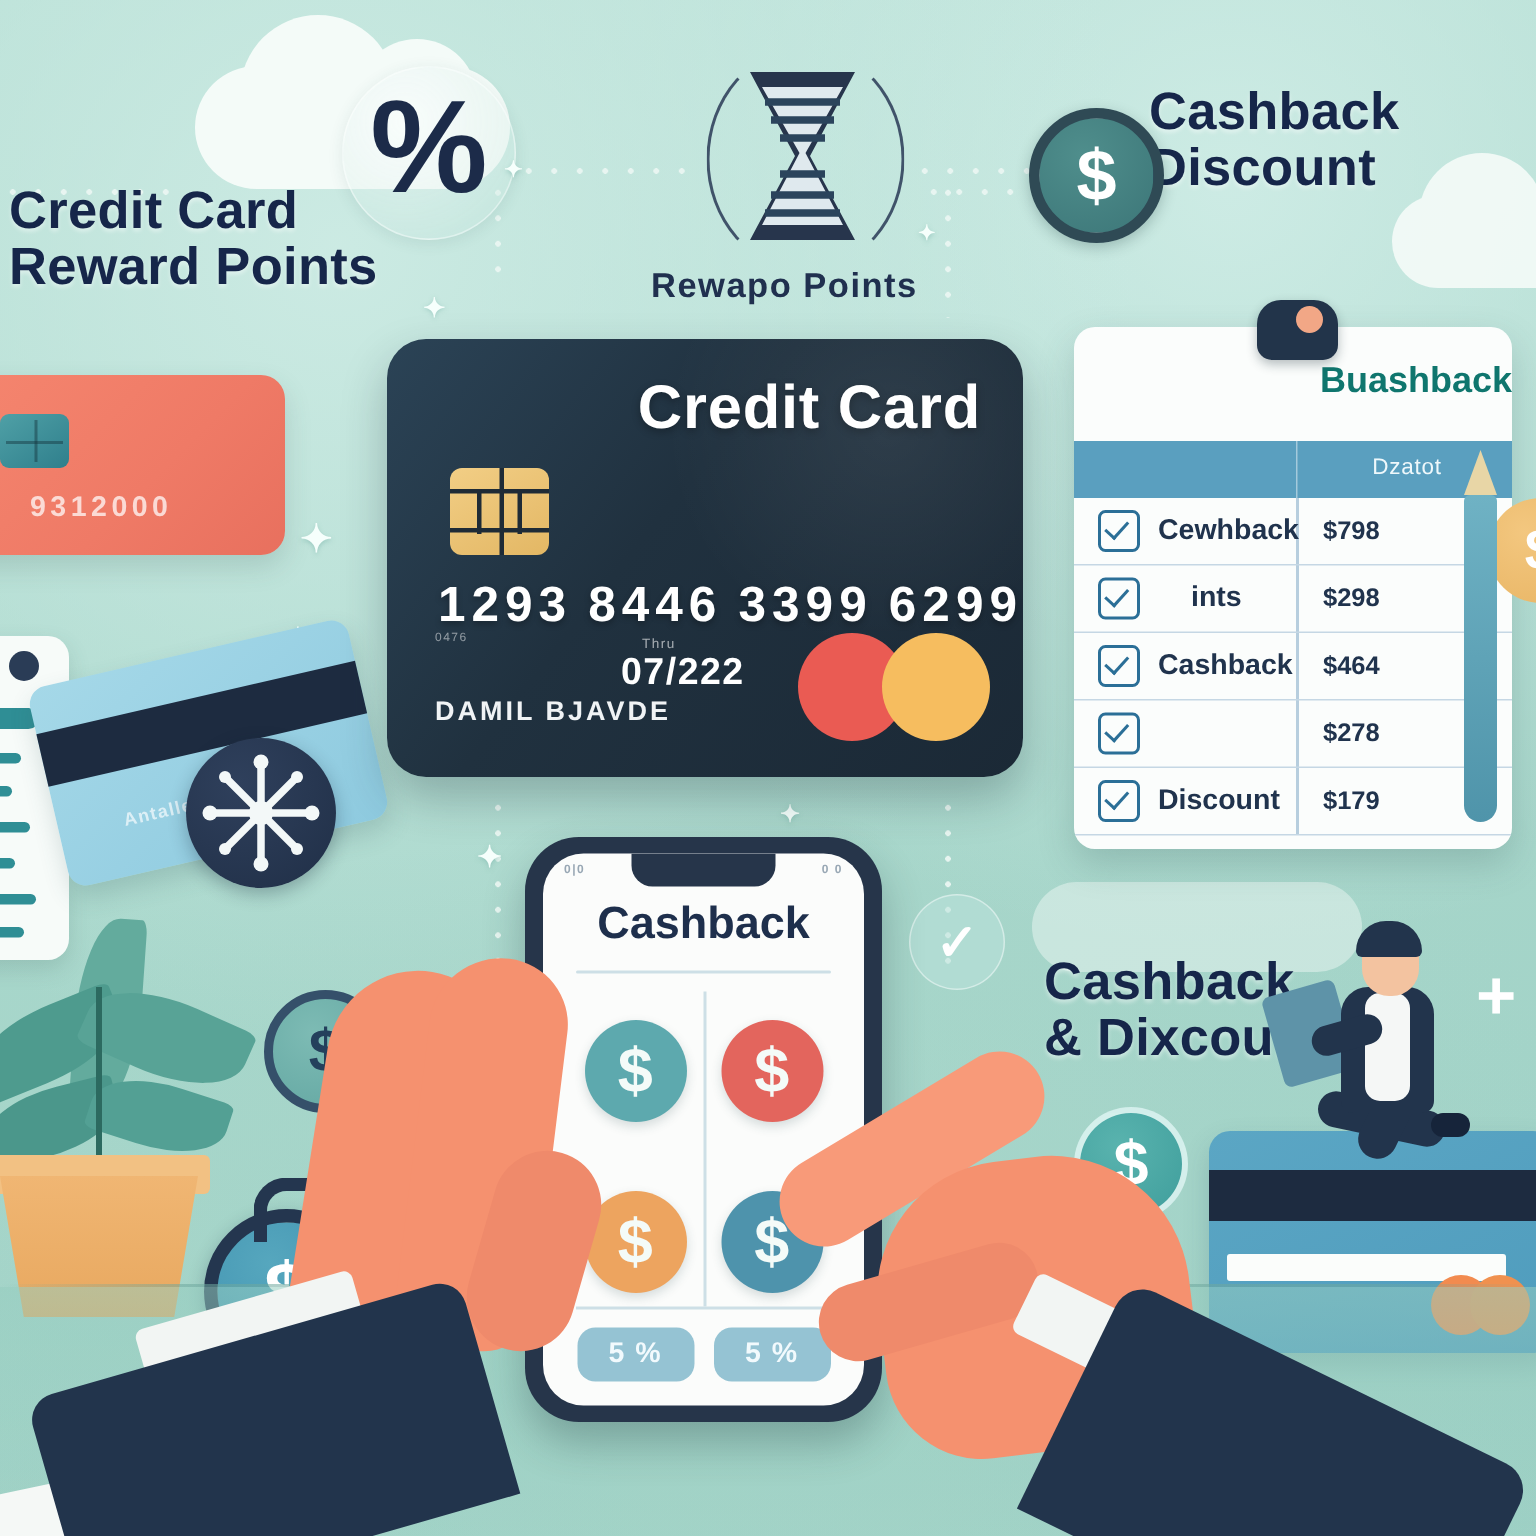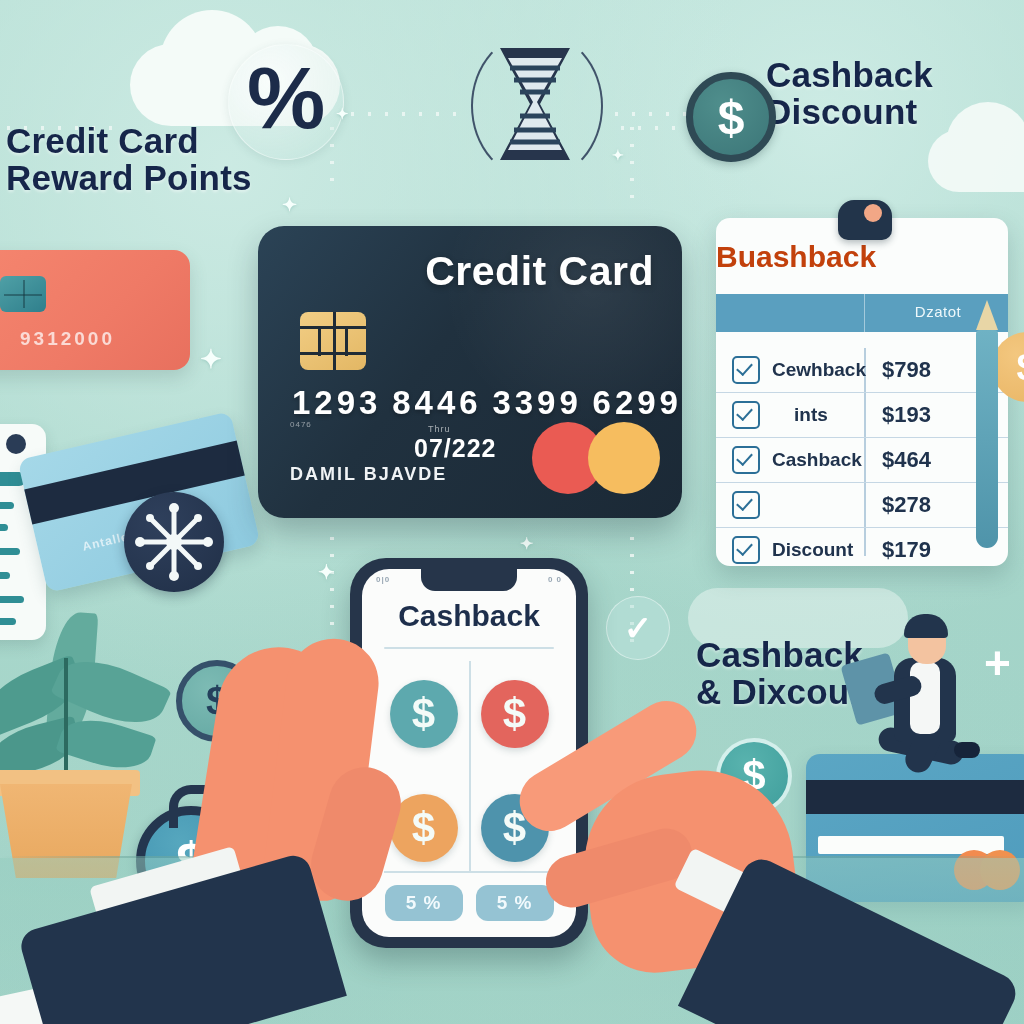--- a/index.html
+++ b/index.html
@@ -212,47 +212,47 @@
   #clipboard{
     position:absolute;left:716px;top:218px;width:292px;height:348px;border-radius:14px;
     background:#fbfdfc;box-shadow:0 10px 24px rgba(45,80,80,.22);overflow:hidden;
   }
   #clip-knob{
     position:absolute;left:838px;top:200px;width:54px;height:40px;border-radius:16px 16px 10px 10px;
     background:#22344a;box-shadow:0 3px 7px rgba(20,40,50,.3);
   }
   #clip-knob:after{content:"";position:absolute;left:26px;top:4px;width:18px;height:18px;border-radius:50%;background:#f2a786;}
   #clipboard .board-title{
-    position:absolute;left:0;right:0;top:22px;text-align:left;
-    font-size:30px;font-weight:700;color:#c2410c;
+    position:absolute;left:0;right:0;top:22px;text-align:right;
+    font-size:24px;font-weight:700;color:#0f766e;
   }
   #clipboard .thead{
     position:absolute;left:0;right:0;top:76px;height:38px;background:#5a9fbf;
   }
   #clipboard .thead .cell{
     position:absolute;right:0;width:140px;text-align:center;top:9px;
     font-size:15px;color:#eef8fb;letter-spacing:.5px;
   }
   #clipboard .thead .divider{position:absolute;left:148px;top:0;bottom:0;width:1px;background:rgba(255,255,255,.45);}
-  #clipboard .rows{position:absolute;left:0;right:0;top:114px;bottom:0;margin-top:16px;}
+  #clipboard .rows{position:absolute;left:0;right:0;top:114px;bottom:0;}
   #clipboard .vline{position:absolute;left:148px;top:0;bottom:10px;width:1.5px;background:#b7cede;}
   .crow{
     position:relative;height:44px;border-bottom:1.5px solid #c5d7e4;
     display:flex;align-items:center;
   }
   .crow .cbx{
     margin-left:16px;width:24px;height:24px;border:2.5px solid #2b6f97;border-radius:5px;
     position:relative;flex:0 0 auto;
   }
   .crow .cbx:after{
     content:"";position:absolute;left:6px;top:2px;width:7px;height:13px;
     border:solid #2b6f97;border-width:0 2.6px 2.6px 0;transform:rotate(42deg);
   }
   .crow .lbl{margin-left:12px;font-size:19px;font-weight:700;color:#20334d;white-space:nowrap;}
-  .crow .amt{position:absolute;left:166px;font-size:22px;font-weight:700;color:#20334d;}
+  .crow .amt{position:absolute;left:166px;font-size:17px;font-weight:700;color:#20334d;}
 
   
   #pen{
     position:absolute;left:976px;top:330px;width:22px;height:218px;
     background:linear-gradient(180deg,#6fb2c4,#4f94aa);border-radius:4px 4px 11px 11px;
   }
   #pen:before{
     content:"";position:absolute;left:0;top:-30px;width:0;height:0;
     border-left:11px solid transparent;border-right:11px solid transparent;border-bottom:30px solid #e8d6a6;
   }
@@ -418,20 +418,21 @@
       <g stroke="#2b445c" stroke-width="5">
         <line x1="14" y1="22" x2="64" y2="22"></line>
         <line x1="18" y1="34" x2="60" y2="34"></line>
         <line x1="24" y1="46" x2="54" y2="46"></line>
         <line x1="24" y1="70" x2="54" y2="70"></line>
         <line x1="18" y1="84" x2="60" y2="84"></line>
         <line x1="14" y1="96" x2="64" y2="96"></line>
       </g>
     </svg>
   </div>
+  <div class="caption" id="txt-reward-points">Rewapo Points</div>
 
   <div class="coin" id="coin-top">$</div>
 
   <div class="spark" style="left:200px;top:346px;font-size:26px;">✦</div>
   <div class="spark" style="left:282px;top:196px;font-size:18px;">✦</div>
   <div class="spark" style="left:186px;top:416px;font-size:30px;">✦</div>
   <div class="spark" style="left:318px;top:562px;font-size:20px;">✦</div>
   <div class="spark" style="left:268px;top:648px;font-size:22px;">✦</div>
   <div class="spark" style="left:336px;top:106px;font-size:15px;">✦</div>
   <div class="spark" style="left:520px;top:536px;font-size:16px;">✦</div>
@@ -523,21 +524,21 @@
     <div class="rows">
       <div class="vline"></div>
       <div class="crow">
         <span class="cbx"></span>
         <span class="lbl">Cewhback</span>
         <span class="amt">$798</span>
       </div>
       <div class="crow">
         <span class="cbx"></span>
         <span class="lbl" style="margin-left:34px;">ints</span>
-        <span class="amt">$193</span>
+        <span class="amt">$298</span>
       </div>
       <div class="crow">
         <span class="cbx"></span>
         <span class="lbl">Cashback</span>
         <span class="amt">$464</span>
       </div>
       <div class="crow">
         <span class="cbx"></span>
         <span class="lbl"></span>
         <span class="amt">$278</span>

